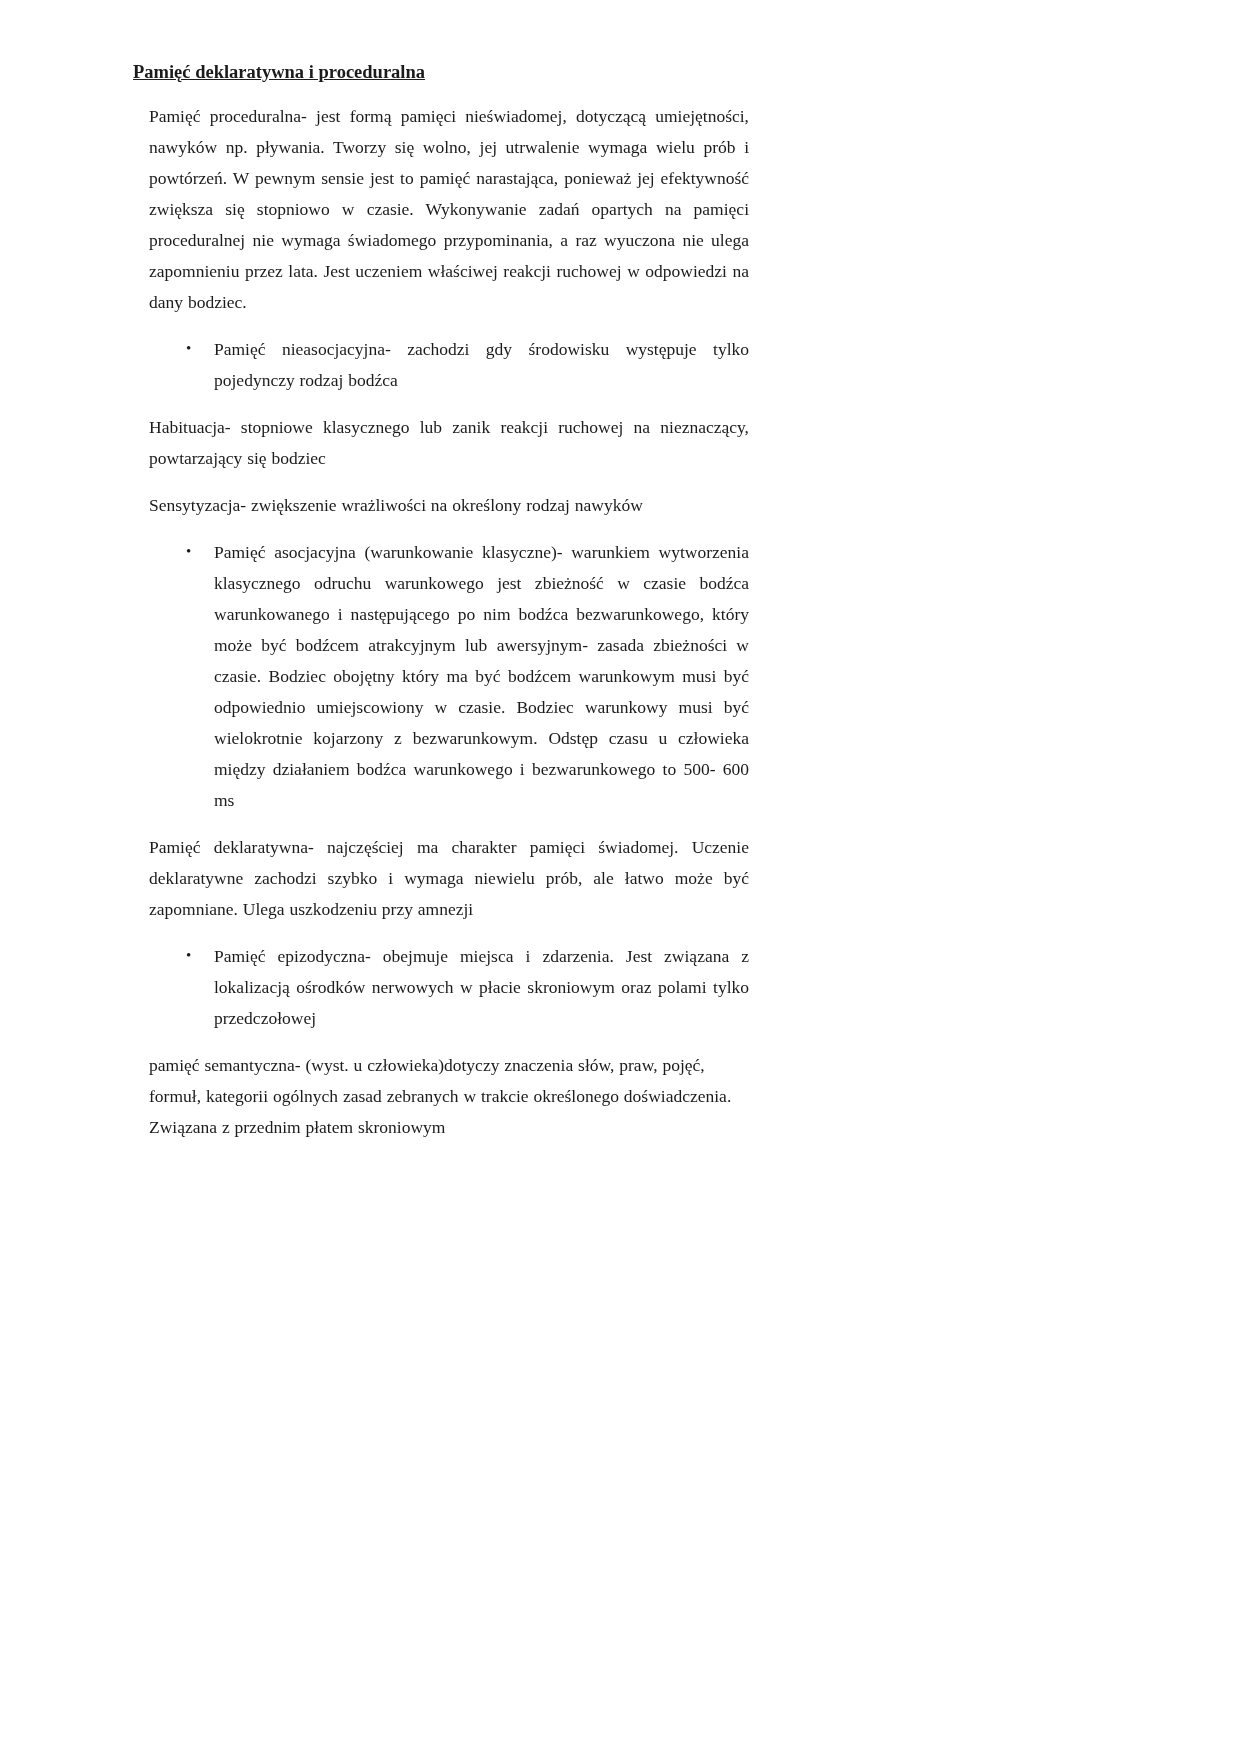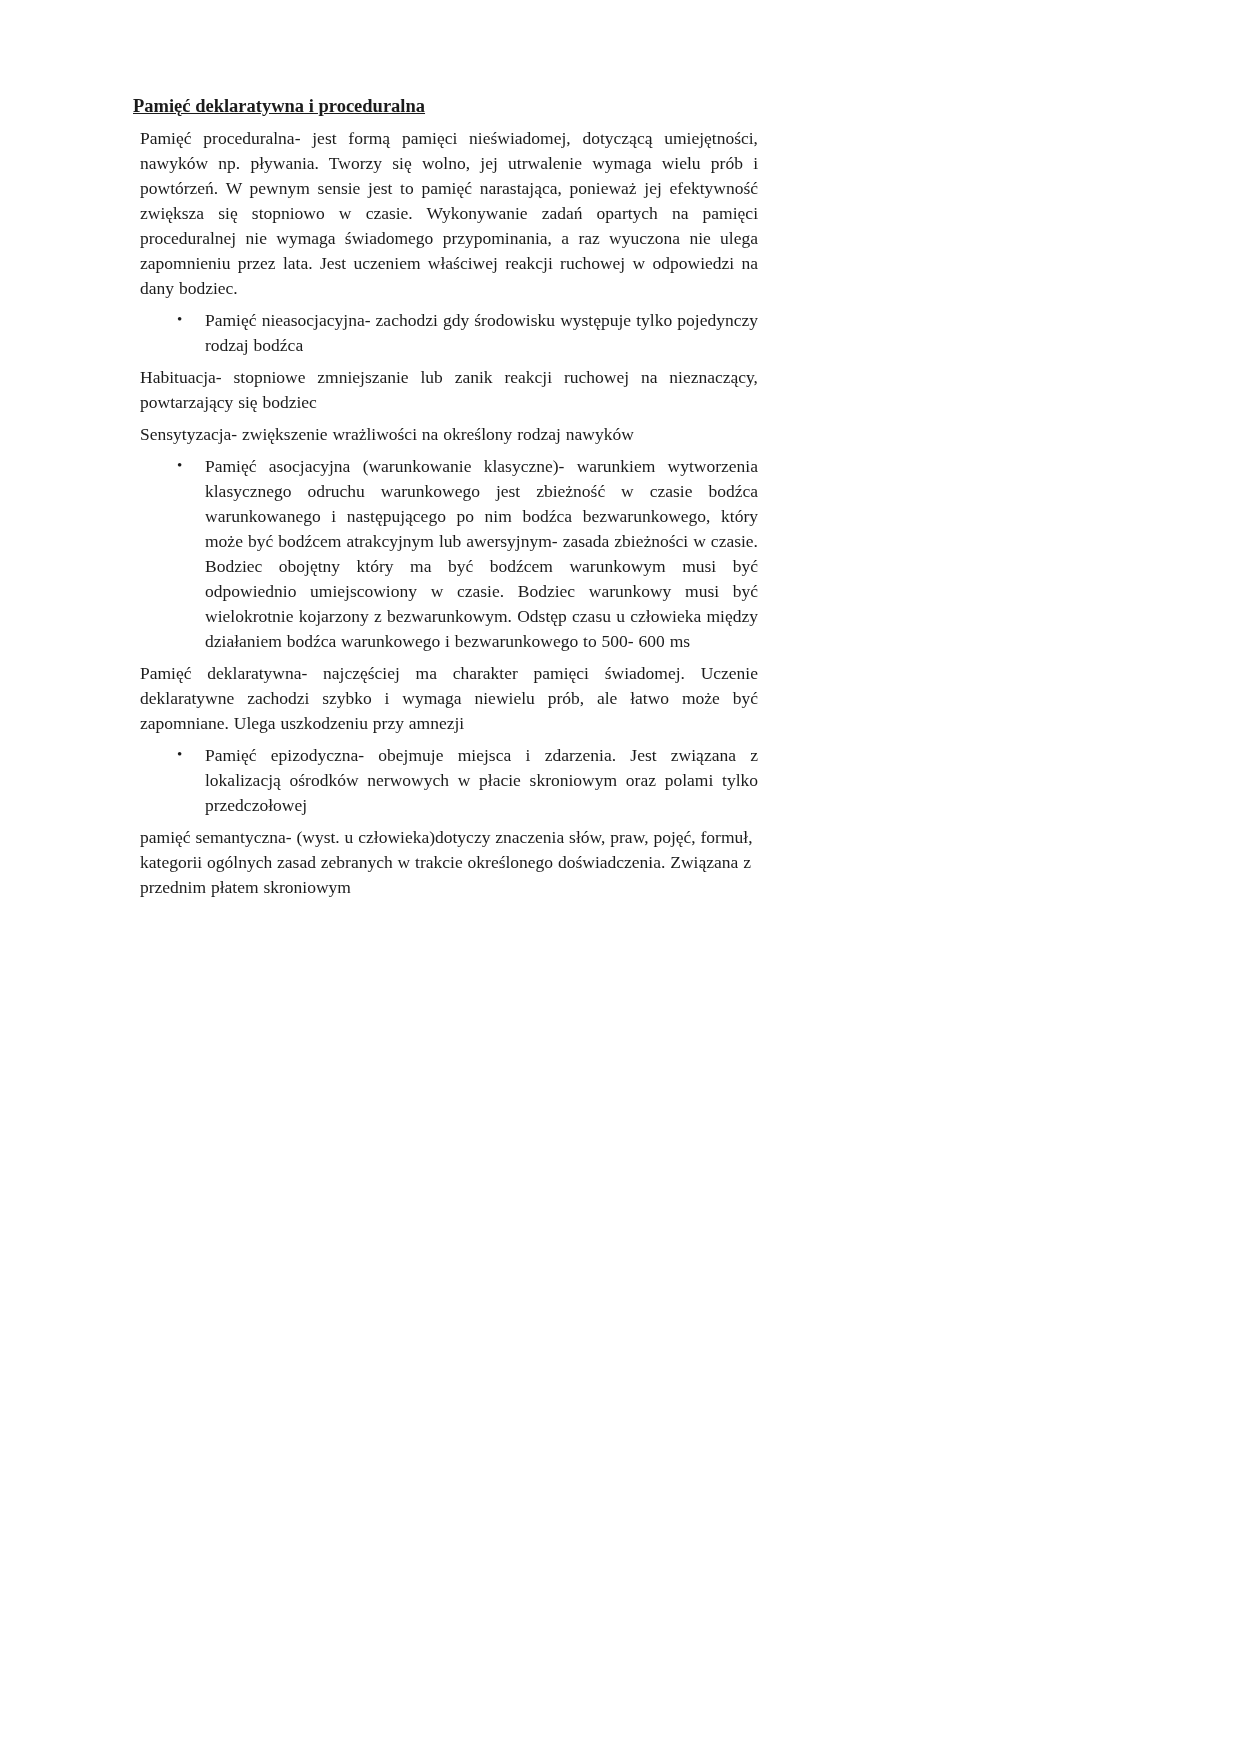--- a/index.html
+++ b/index.html
@@ -12,33 +12,33 @@
     height: 1754px;
     font-family: "Liberation Serif", "DejaVu Serif", serif;
     color: #1b1b1b;
     position: relative;
     overflow: hidden;
   }
   .page {
     box-sizing: border-box;
     width: 1024px;
     height: 1754px;
-    padding: 94px 259px 0 133px;
+    padding: 60px 259px 0 133px;
   }
   .doc-title {
     font-size: 18.5px;
     line-height: 25px;
     font-weight: bold;
     text-decoration: underline;
     margin: 0;
   }
   .para {
     font-size: 17.5px;
-    line-height: 25px;
-    margin: 7px;
+    line-height: 31px;
+    margin: 16px;
     word-spacing: 0.5px;
   }
   .justify {
     text-align: justify;
     text-align-last: left;
   }
   .bullet-item {
     position: relative;
     padding-left: 65px;
   }
@@ -56,21 +56,21 @@
 
   <h1 class="doc-title">Pamięć deklaratywna i proceduralna</h1>
 
   <p class="para justify">Pamięć proceduralna- jest formą pamięci nieświadomej, dotyczącą umiejętności, nawyków np. pływania. Tworzy się wolno, jej utrwalenie wymaga wielu prób i powtórzeń. W pewnym sensie jest to pamięć narastająca, ponieważ jej efektywność zwiększa się stopniowo w czasie. Wykonywanie zadań opartych na pamięci proceduralnej nie wymaga świadomego przypominania, a raz wyuczona nie ulega zapomnieniu przez lata. Jest uczeniem właściwej reakcji ruchowej w odpowiedzi na dany bodziec.</p>
 
   <div class="para justify bullet-item">
     <span class="bullet">•</span>
     <span>Pamięć nieasocjacyjna- zachodzi gdy środowisku występuje tylko pojedynczy rodzaj bodźca</span>
   </div>
 
-  <p class="para justify">Habituacja- stopniowe zmniejszanie lub zanik reakcji ruchowej na nieznaczący, powtarzający się bodziec</p>
+  <p class="para justify">Habituacja- stopniowe klasycznego lub zanik reakcji ruchowej na nieznaczący, powtarzający się bodziec</p>
 
   <p class="para">Sensytyzacja- zwiększenie wrażliwości na określony rodzaj nawyków</p>
 
   <div class="para justify bullet-item">
     <span class="bullet">•</span>
     <span>Pamięć asocjacyjna (warunkowanie klasyczne)- warunkiem wytworzenia klasycznego odruchu warunkowego jest zbieżność w czasie bodźca warunkowanego i następującego po nim bodźca bezwarunkowego, który może być bodźcem atrakcyjnym lub awersyjnym- zasada zbieżności w czasie. Bodziec obojętny który ma być bodźcem warunkowym musi być odpowiednio umiejscowiony w czasie. Bodziec warunkowy musi być wielokrotnie kojarzony z bezwarunkowym. Odstęp czasu u człowieka między działaniem bodźca warunkowego i bezwarunkowego to 500- 600 ms</span>
   </div>
 
   <p class="para justify">Pamięć deklaratywna- najczęściej ma charakter pamięci świadomej. Uczenie deklaratywne zachodzi szybko i wymaga niewielu prób, ale łatwo może być zapomniane. Ulega uszkodzeniu przy amnezji</p>
 

